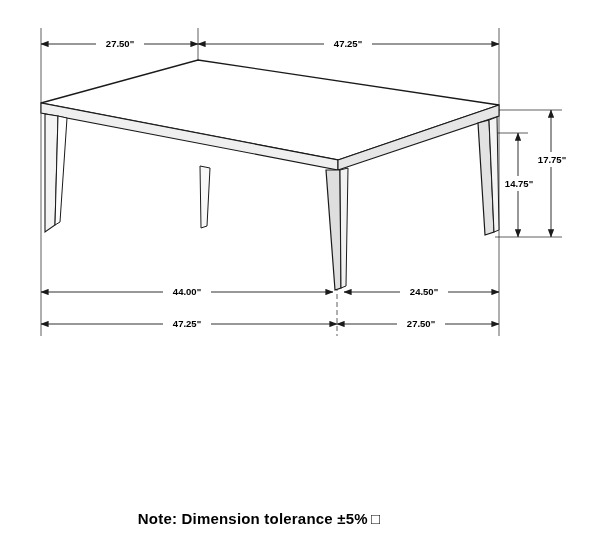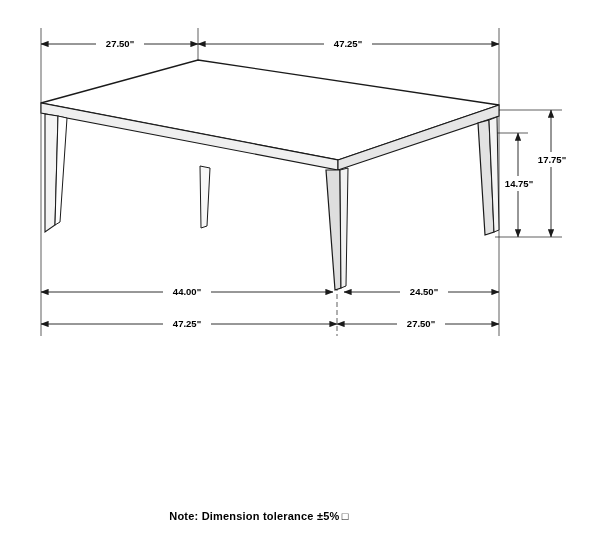--- a/index.html
+++ b/index.html
@@ -24,21 +24,21 @@
   }
   #stage svg {
     display: block;
   }
   .note {
     position: absolute;
     left: 0;
     top: 510px;
     width: 518px;
     text-align: center;
-    font-size: 11px;
+    font-size: 15px;
     font-weight: bold;
     letter-spacing: 0.2px;
   }
   .dim-label {
     font-family: "Liberation Sans", sans-serif;
     font-size: 9.5px;
     font-weight: bold;
     fill: #000000;
   }
 </style>

